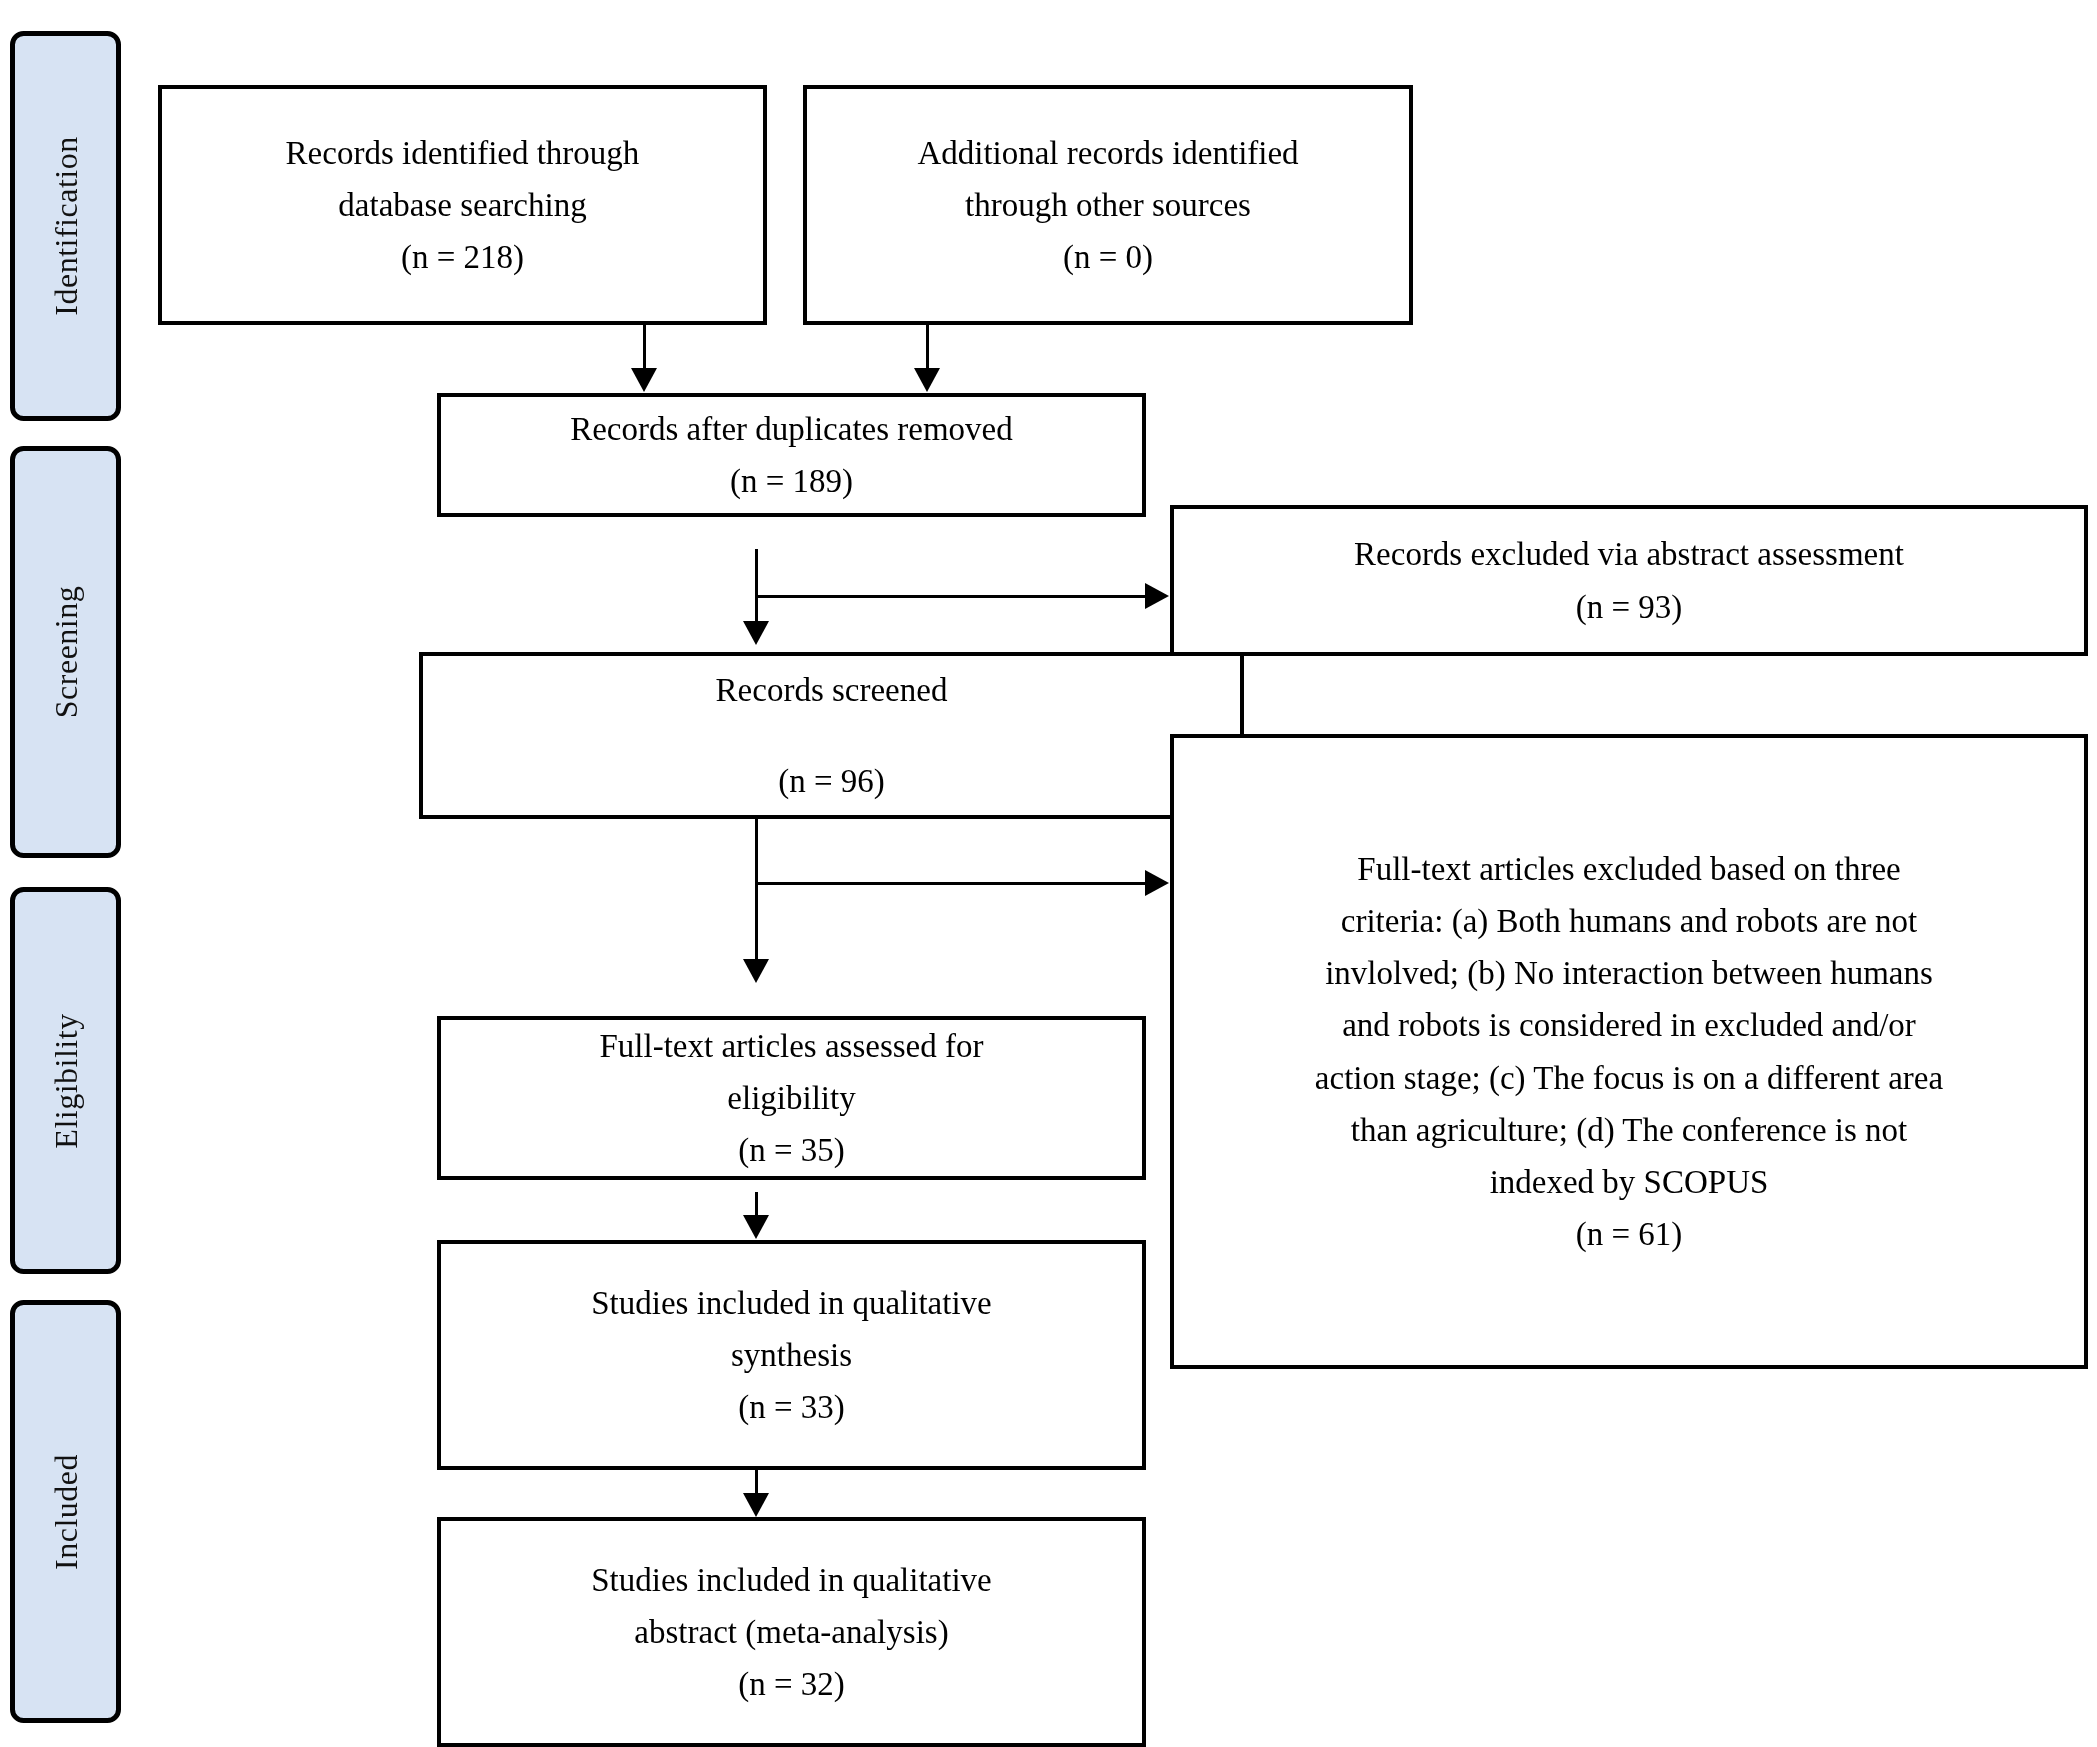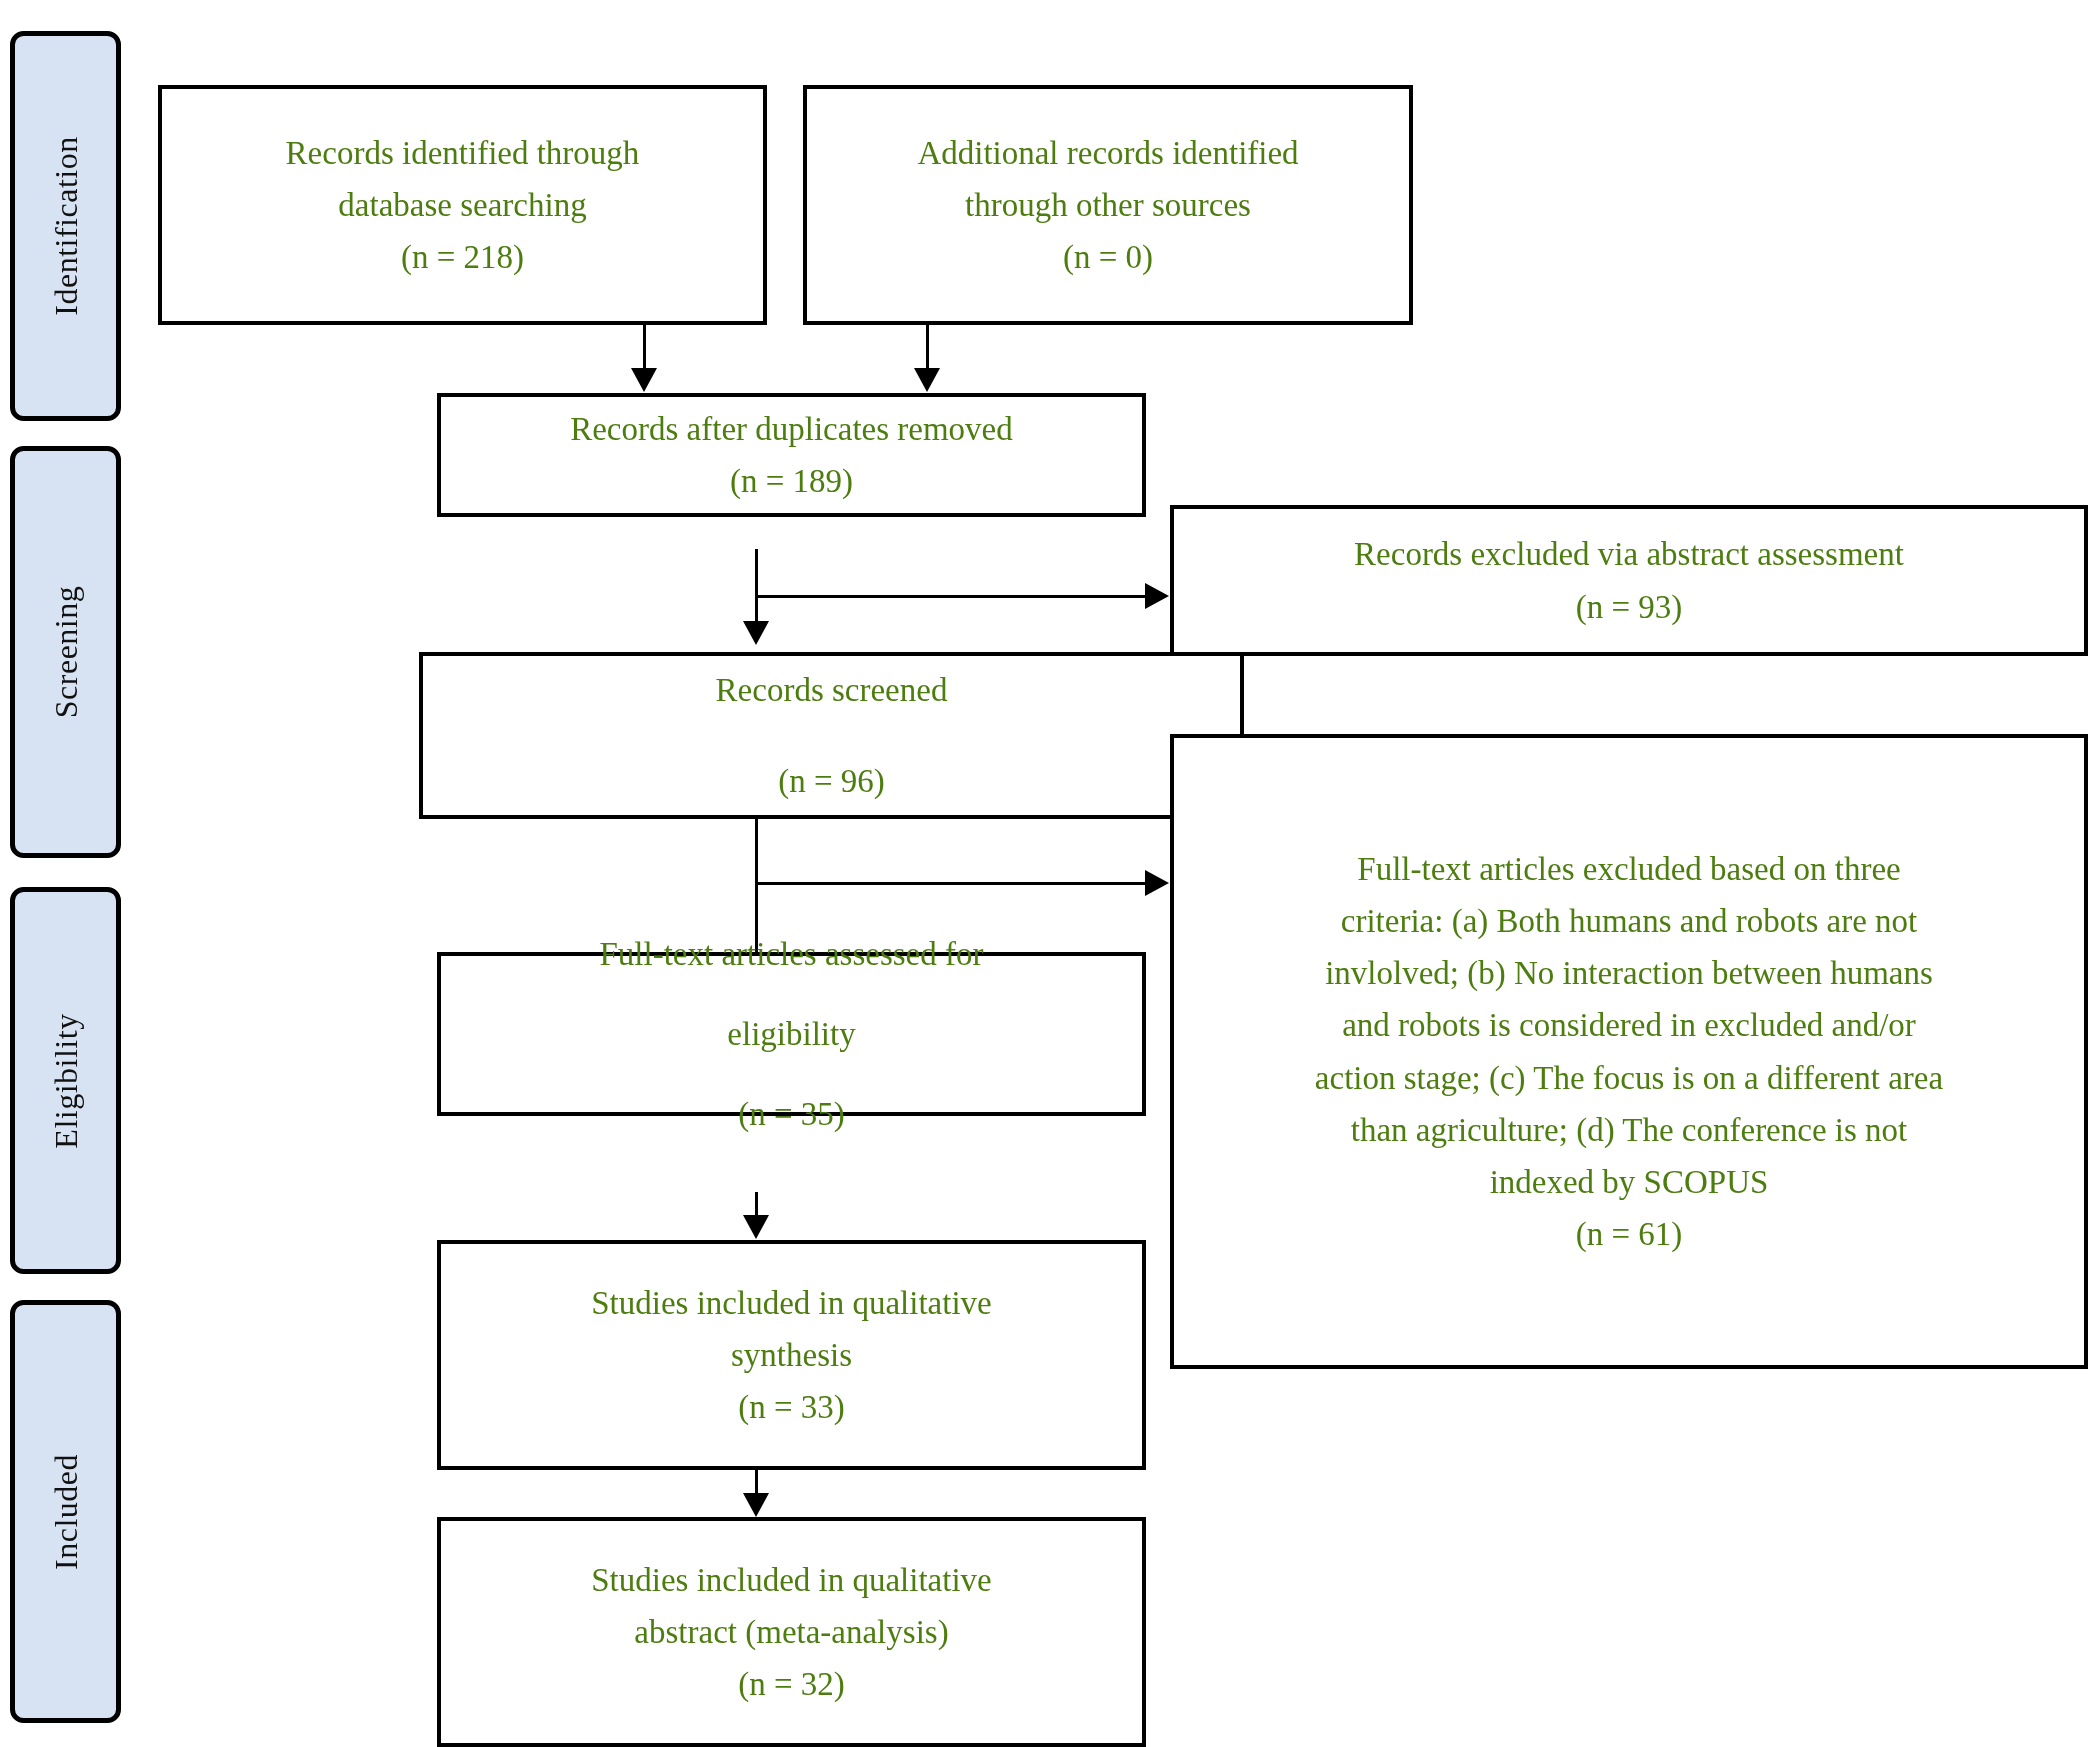--- a/index.html
+++ b/index.html
@@ -49,21 +49,21 @@
     flex-direction: column;
     align-items: center;
     justify-content: center;
     text-align: center;
     padding: 5.2px 13.6px;
   }
   .node .line {
     font-size: 33px;
     line-height: 1.58;
     white-space: nowrap;
-    color: #4d7c0f;
+    color: #000000;
   }
   .node.wrap .line {
     white-space: normal;
   }
 
   
   .vline {
     position: absolute;
     background: #000000;
     width: 3.1px;
@@ -160,21 +160,21 @@
     <div class="line">Full-text articles excluded based on three</div>
     <div class="line">criteria: (a) Both humans and robots are not</div>
     <div class="line">invlolved; (b) No interaction between humans</div>
     <div class="line">and robots is considered in excluded and/or</div>
     <div class="line">action stage; (c) The focus is on a different area</div>
     <div class="line">than agriculture; (d) The conference is not</div>
     <div class="line">indexed by SCOPUS</div>
     <div class="line">(n = 61)</div>
   </div>
 
-  <div class="node" style="left:437px; top:952px; width:709px; height:164px;gap:28px;">
+  <div class="node" style="left:437px; top:1016px; width:709px; height:164px;">
     <div class="line">Full-text articles assessed for</div>
     <div class="line">eligibility</div>
     <div class="line">(n = 35)</div>
   </div>
 
   <div class="vline" style="left:755px; top:1192px; width:3.1px; height:39px;"></div>
   <div class="arrow-down" style="left:743px; top:1215px;"></div>
 
   <div class="node" style="left:437px; top:1240px; width:709px; height:230px;">
     <div class="line">Studies included in qualitative</div>

